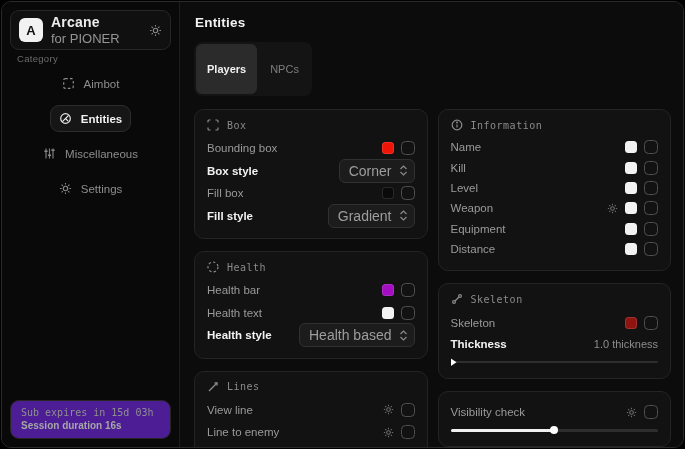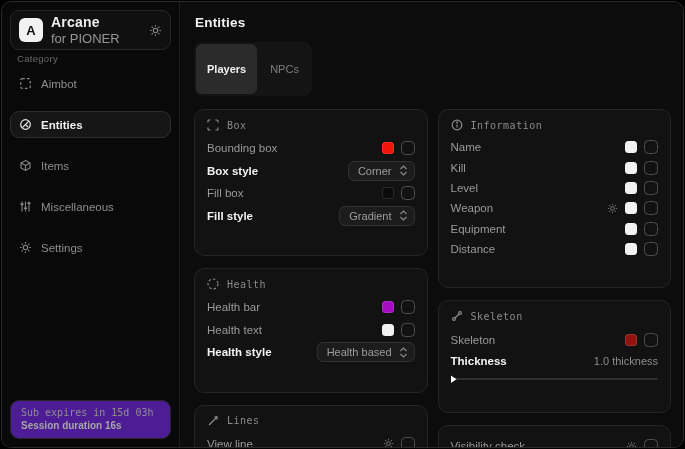--- a/index.html
+++ b/index.html
@@ -21,55 +21,55 @@
   .logo-badge {
     width:24px; height:24px; border-radius:6px; background:#f2f2f2; color:#111;
     font-weight:bold; font-size:13px; display:flex; align-items:center; justify-content:center; flex:none;
   }
   .logo-text { flex:1; min-width:0; }
   .logo-title { font-size:14px; font-weight:bold; color:#ededed; letter-spacing:.2px; }
   .logo-sub { font-size:13px; color:#959595; margin-top:1px; }
   .icon { display:inline-flex; align-items:center; justify-content:center; flex:none; }
   .icon svg { display:block; }
   .category-label { font-size:9.5px; color:#6c6c6c; margin:3px 0 6px 7px; letter-spacing:.3px; }
-  .nav { display:flex; flex-direction:column; gap:14px; }
+  .nav { display:flex; flex-direction:column; gap:8px;align-items:center; }
   .nav-item {
     display:flex; align-items:center; gap:9px; height:27px; padding:0 8px;
     border-radius:9px; font-size:11.5px; color:#8d8d8d; border:1px solid transparent; cursor:default;
   }
   .nav-item.active { background:#161616; border-color:#2c2c2c; color:#f0f0f0; font-weight:bold; }
   .sub-card {
     margin-top:auto; border:1px solid #262626; border-radius:9px; background:#4c1d95;
     padding:6px 10px 7px;
   }
   .sub-line1 { font-family:"DejaVu Sans Mono",monospace; font-size:10px; color:#8f8f8f; }
   .sub-line2 { font-size:10px; font-weight:bold; color:#a6a6a6; margin-top:2px; }
   
   .main { flex:1; padding:13px 12px 12px 14px; background:#0c0c0c; overflow:hidden; }
   .page-title { font-size:13.5px; font-weight:bold; color:#f2f2f2; margin-left:1px; letter-spacing:.2px; }
   .tabs { display:inline-flex; gap:2px; margin-top:12px; background:#141414; border-radius:8px; padding:2px; }
   .tab { font-size:11px; color:#7d7d7d; background:transparent; border:none; padding:19px 11px; border-radius:6px; font-family:inherit; }
   .tab.active { background:#2b2b2b; color:#f0f0f0; font-weight:bold; }
   .columns { display:flex; gap:10px; margin-top:13px; align-items:flex-start; }
   .col { flex:1; display:flex; flex-direction:column; gap:12px; min-width:0; }
-  .panel { background:#121212; border:1px solid #242424; border-radius:10px; padding:9px 12px 28px; }
+  .panel { background:#121212; border:1px solid #242424; border-radius:10px; padding:9px 12px 11px; }
   .panel-header { display:flex; align-items:center; gap:8px; margin-bottom:6px; }
   .panel-title { font-family:"DejaVu Sans Mono",monospace; font-size:10px; color:#8b8b8b; letter-spacing:.5px; }
   .row { display:flex; align-items:center; height:22.5px; }
   .panel.dense .row { height:20.4px; }
   .row-label { font-size:11.5px; color:#9a9a9a; white-space:nowrap; }
   .row-label.strong { color:#f3f3f3; font-weight:bold; }
   .row-controls { margin-left:auto; display:flex; align-items:center; gap:7px; }
   .swatch { width:12px; height:12px; border-radius:3.5px; border:1px solid rgba(255,255,255,.13); flex:none; }
   .checkbox { width:14px; height:14px; border-radius:4.5px; border:1.5px solid #4f4f4f; background:transparent; flex:none; }
   .dropdown {
     display:inline-flex; align-items:center; gap:7px; padding:3px 6px 3px 9px;
     background:#1c1c1c; border:1px solid #313131; border-radius:6px;
   }
-  .dropdown-value { font-size:11px; color:#9d9d9d; white-space:nowrap;text-align:right; }
+  .dropdown-value { font-size:14px; color:#9d9d9d; white-space:nowrap;text-align:right; }
   .slider-row { height:21px; }
   .slider { position:relative; height:9px; margin-top:3px; }
   .slider .track { position:absolute; left:0; right:0; top:3px; height:2.5px; background:#2e2e2e; border-radius:2px; }
   .slider .fill { position:absolute; left:0; top:3px; height:2.5px; background:#f0f0f0; border-radius:2px; }
   .thumb-circle { position:absolute; right:-4px; top:-3px; width:8px; height:8px; border-radius:50%; background:#fff; }
   .thumb-arrow { position:absolute; right:-6px; top:-2.5px; width:6px; height:8px; background:#fff; clip-path:polygon(0 0,100% 50%,0 100%); }
   .value-text { font-size:11px; color:#8d8d8d; margin-left:auto; }
 </style>
 </head>
 <body>
@@ -108,29 +108,20 @@
         <span class="icon">
           <svg width="13" height="13" viewBox="0 0 13 13" fill="none" stroke="#e8e8e8" stroke-width="1.2">
             <circle cx="6.5" cy="6.5" r="4.8"></circle>
             <path d="M3.4 9.6L9.6 3.4M6.5 6.5l2.6 2.6"></path>
           </svg>
         </span>
         <span>Entities</span>
       </div>
       <div class="nav-item">
         <span class="icon">
-          <svg width="13" height="13" viewBox="0 0 13 13" fill="none" stroke="#8a8a8a" stroke-width="1.1">
-            <path d="M6.5 1.6L11 4v5l-4.5 2.4L2 9V4z"></path>
-            <path d="M2 4l4.5 2.4L11 4M6.5 6.4v5"></path>
-          </svg>
-        </span>
-        <span>Items</span>
-      </div>
-      <div class="nav-item">
-        <span class="icon">
           <svg width="13" height="13" viewBox="0 0 13 13" fill="none" stroke="#8a8a8a" stroke-width="1.2">
             <path d="M3 1.5v10M6.5 1.5v10M10 1.5v10" stroke-opacity=".9"></path>
             <path d="M1.4 4.2h3.2M4.9 8.2h3.2M8.4 3.2h3.2" stroke-width="1.6"></path>
           </svg>
         </span>
         <span>Miscellaneous</span>
       </div>
       <div class="nav-item">
         <span class="icon">
           <svg width="13" height="13" viewBox="0 0 13 13" fill="none" stroke="#8a8a8a" stroke-width="1.1">

